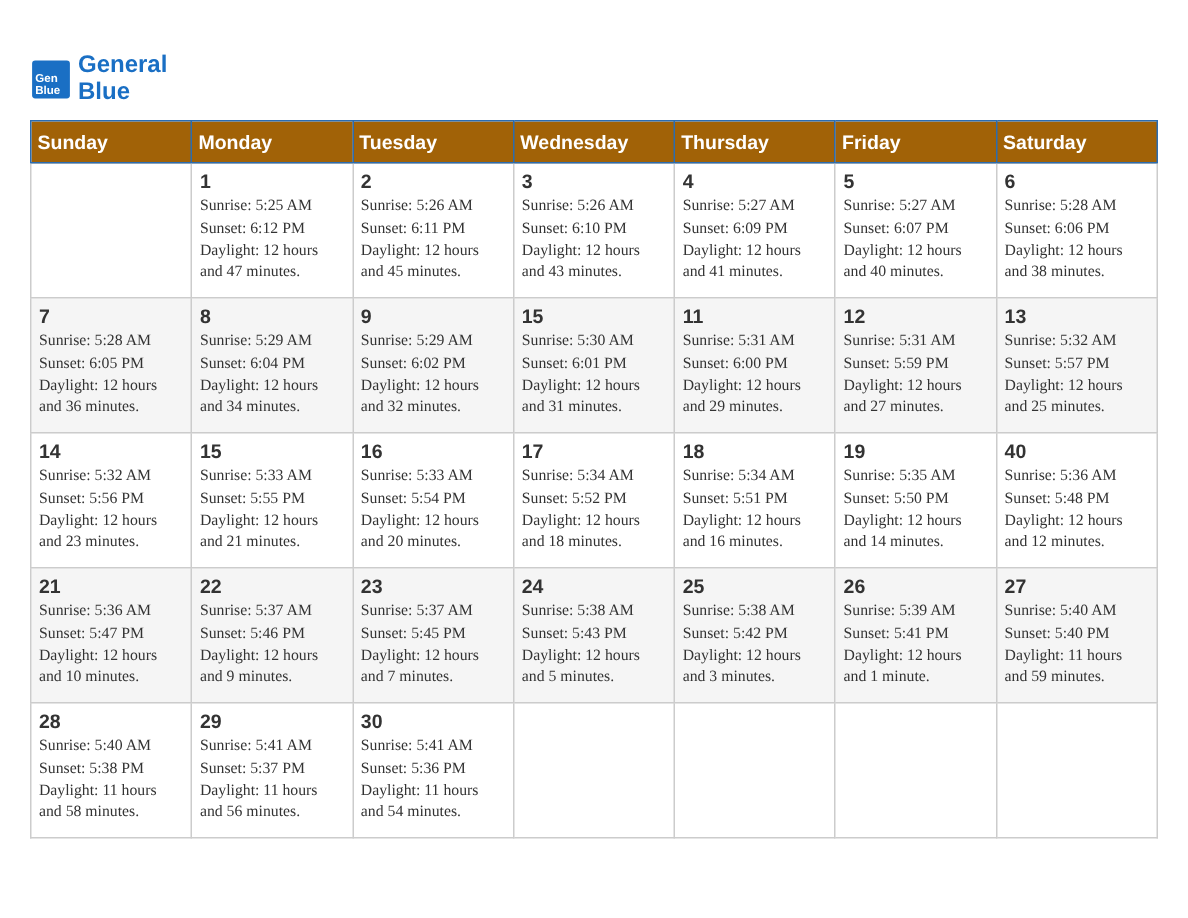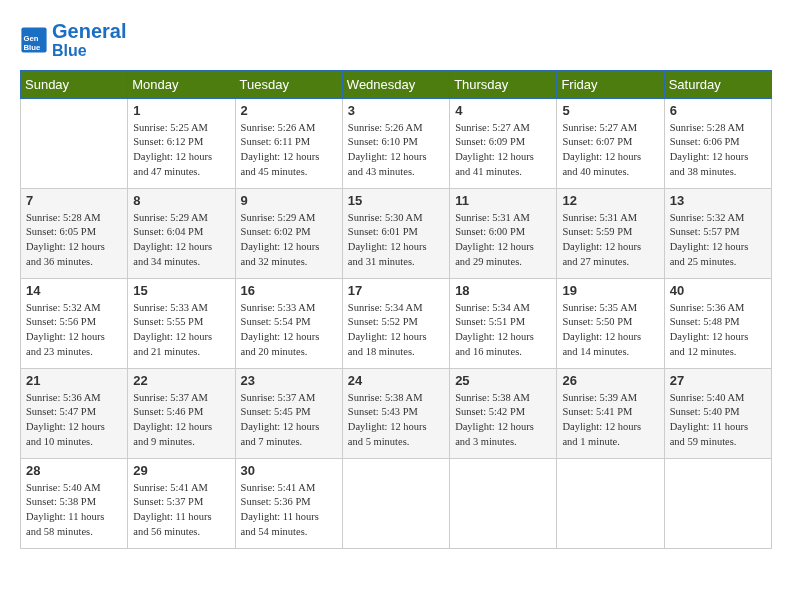--- a/index.html
+++ b/index.html
@@ -8,20 +8,21 @@
       background: #fff;
       width: 792px;
       min-height: 612px;
       padding: 20px;
     }
     .header {
       display: flex;
       justify-content: space-between;
       align-items: flex-end;
       margin-bottom: 10px;
+      margin-top: 15px;
     }
     .logo {
       display: flex;
       align-items: center;
       gap: 4px;
     }
     .logo-icon {
       width: 28px;
       height: 28px;
     }
@@ -36,26 +37,26 @@
     .subtitle {
       font-size: 14px;
       color: #555;
     }
     table {
       width: 100%;
       border-collapse: collapse;
       font-size: 11px;
     }
     thead tr th {
-      background-color: #4d7c0f;
+      background-color: #a16207;
       color: #fff;
       padding: 6px 4px;
       text-align: left;
       font-size: 13px;
-      font-weight: normal;
+      font-weight: bold;
       border: 1px solid #2b6cb0;
     }
     tbody tr td {
       border: 1px solid #ccc;
       vertical-align: top;
       padding: 4px 5px;
       min-height: 80px;
       height: 90px;
       width: calc(100% / 7);
     }
@@ -85,21 +86,21 @@
 <body>
 
 <div class="header">
   <div class="logo">
     <svg class="logo-icon" viewBox="0 0 40 40">
       <rect x="2" y="2" width="36" height="36" rx="3" fill="#1a6fc4"></rect>
       <text x="5" y="22" font-size="11" fill="white" font-weight="bold">Gen</text>
       <text x="5" y="34" font-size="11" fill="white" font-weight="bold">Blue</text>
     </svg>
     <div>
-      <div style="font-size:20px; font-weight:bold; color:#1a6fc4; line-height:1.1;">General</div>
+      <div style="font-size:16px; font-weight:bold; color:#1a6fc4; line-height:1.1;">General</div>
       <div style="font-size:16px; font-weight:bold; color:#1a6fc4; line-height:1.1;">Blue</div>
     </div>
   </div>
   <div class="title-section">
   </div>
 </div>
 
 <table>
   <thead>
     <tr>

